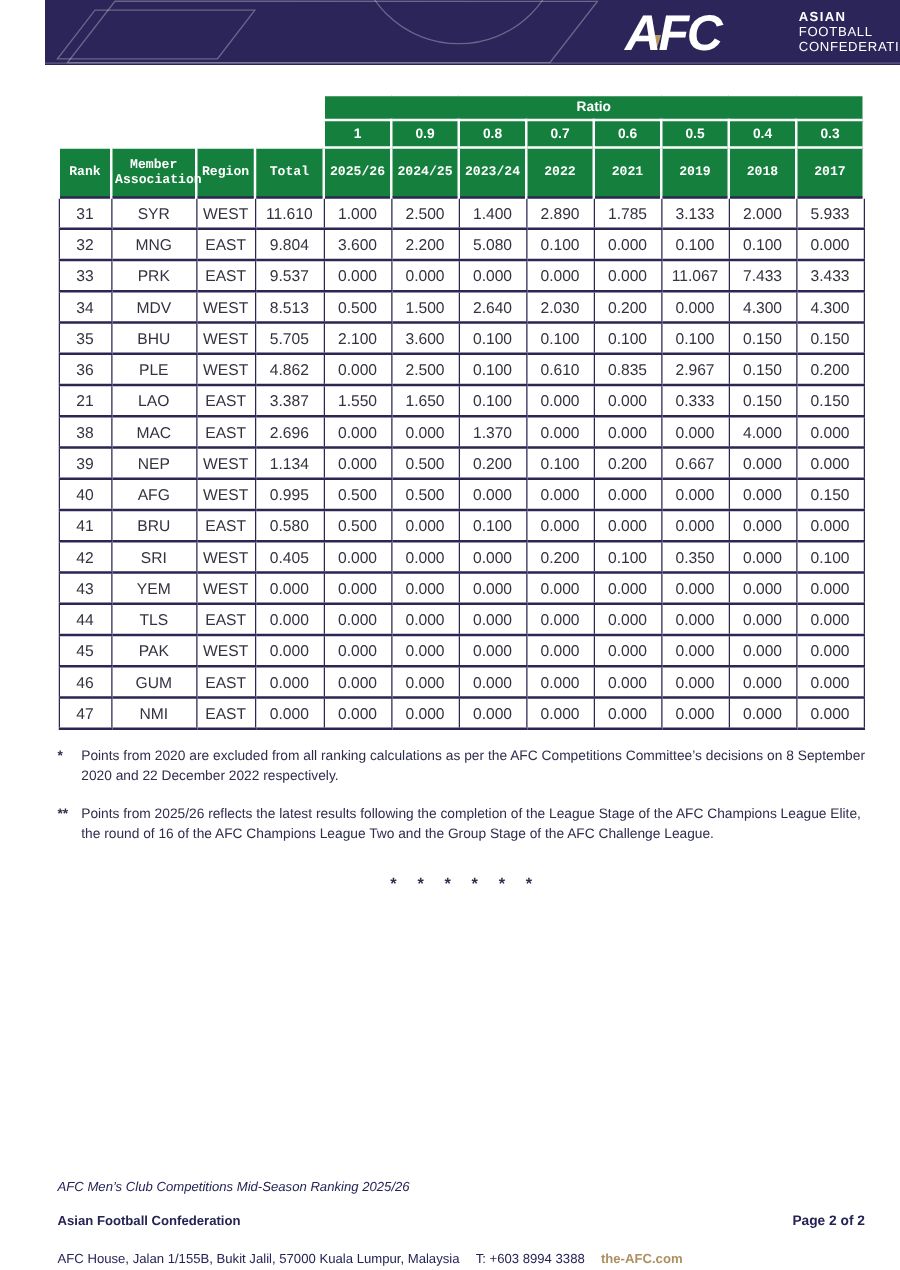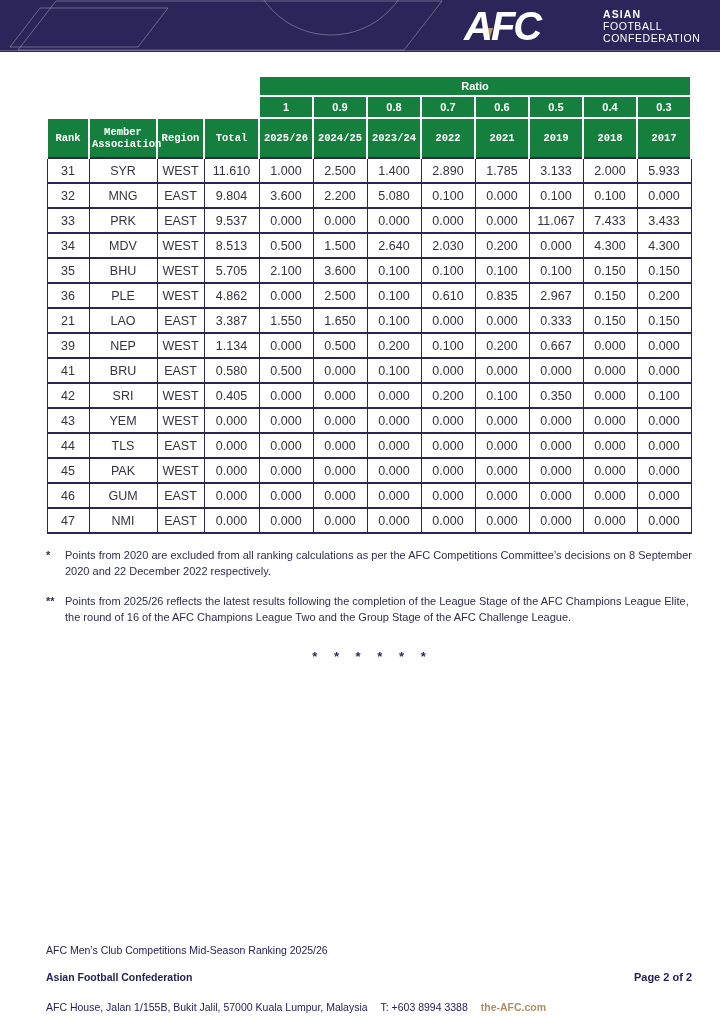--- a/index.html
+++ b/index.html
@@ -5,20 +5,21 @@
   * { margin: 0; padding: 0; box-sizing: border-box; }
   html, body { background: #ffffff; }
   .page {
     position: relative;
     width: 720px;
     height: 1016px;
     background: #ffffff;
     font-family: "Liberation Sans", sans-serif;
     overflow: hidden;
     margin: 0 auto;
+    padding-left: 36px;
   }
 
   
   .banner {
     position: relative;
     width: 100%;
     height: 52px;
     background: #2b2559;
     overflow: hidden;
   }
@@ -76,21 +77,21 @@
   .notes { margin-top: 13px; color: #2e2d4e; }
   .note { display: flex; margin-top: 14px; }
   .note:first-child { margin-top: 0; }
   .note .marker { width: 19px; flex: 0 0 19px; font-size: 11px; font-weight: bold; line-height: 16px; }
   .note .note-text { flex: 1; font-size: 11px; line-height: 16px; }
   .note .note-text.justify { text-align: justify; }
   .stars { margin-top: 24px; text-align: center; font-size: 13px; font-weight: bold; word-spacing: 13px; color: #2e2d4e; }
 
   
   .page-footer { position: absolute; left: 46px; top: 944px; width: 646px; color: #252355; }
-  .doc-title { font-size: 10.5px; }
+  .doc-title { font-size: 10.5px; font-style: italic; }
   .footer-row { display: flex; justify-content: space-between; margin-top: 15px; }
   .org { font-size: 10.5px; font-weight: bold; }
   .addr-line { font-size: 10.5px; margin-top: 18px; }
   .addr-line .phone { margin-left: 10px; }
   .addr-line .site { margin-left: 10px; color: #ad9161; font-weight: bold; }
   .page-num { font-size: 11px; font-weight: bold; white-space: nowrap; margin-left: 44px; }
 </style>
 </head>
 <body>
 
@@ -259,32 +260,60 @@
             <td>1.550</td>
             <td>1.650</td>
             <td>0.100</td>
             <td>0.000</td>
             <td>0.000</td>
             <td>0.333</td>
             <td>0.150</td>
             <td>0.150</td>
           </tr>
           <tr>
+            <td>38</td>
+            <td>MAC</td>
+            <td>EAST</td>
+            <td>2.696</td>
+            <td>0.000</td>
+            <td>0.000</td>
+            <td>1.370</td>
+            <td>0.000</td>
+            <td>0.000</td>
+            <td>0.000</td>
+            <td>4.000</td>
+            <td>0.000</td>
+          </tr>
+          <tr>
             <td>39</td>
             <td>NEP</td>
             <td>WEST</td>
             <td>1.134</td>
             <td>0.000</td>
             <td>0.500</td>
             <td>0.200</td>
             <td>0.100</td>
             <td>0.200</td>
             <td>0.667</td>
             <td>0.000</td>
             <td>0.000</td>
+          </tr>
+          <tr>
+            <td>40</td>
+            <td>AFG</td>
+            <td>WEST</td>
+            <td>0.995</td>
+            <td>0.500</td>
+            <td>0.500</td>
+            <td>0.000</td>
+            <td>0.000</td>
+            <td>0.000</td>
+            <td>0.000</td>
+            <td>0.000</td>
+            <td>0.150</td>
           </tr>
           <tr>
             <td>41</td>
             <td>BRU</td>
             <td>EAST</td>
             <td>0.580</td>
             <td>0.500</td>
             <td>0.000</td>
             <td>0.100</td>
             <td>0.000</td>

